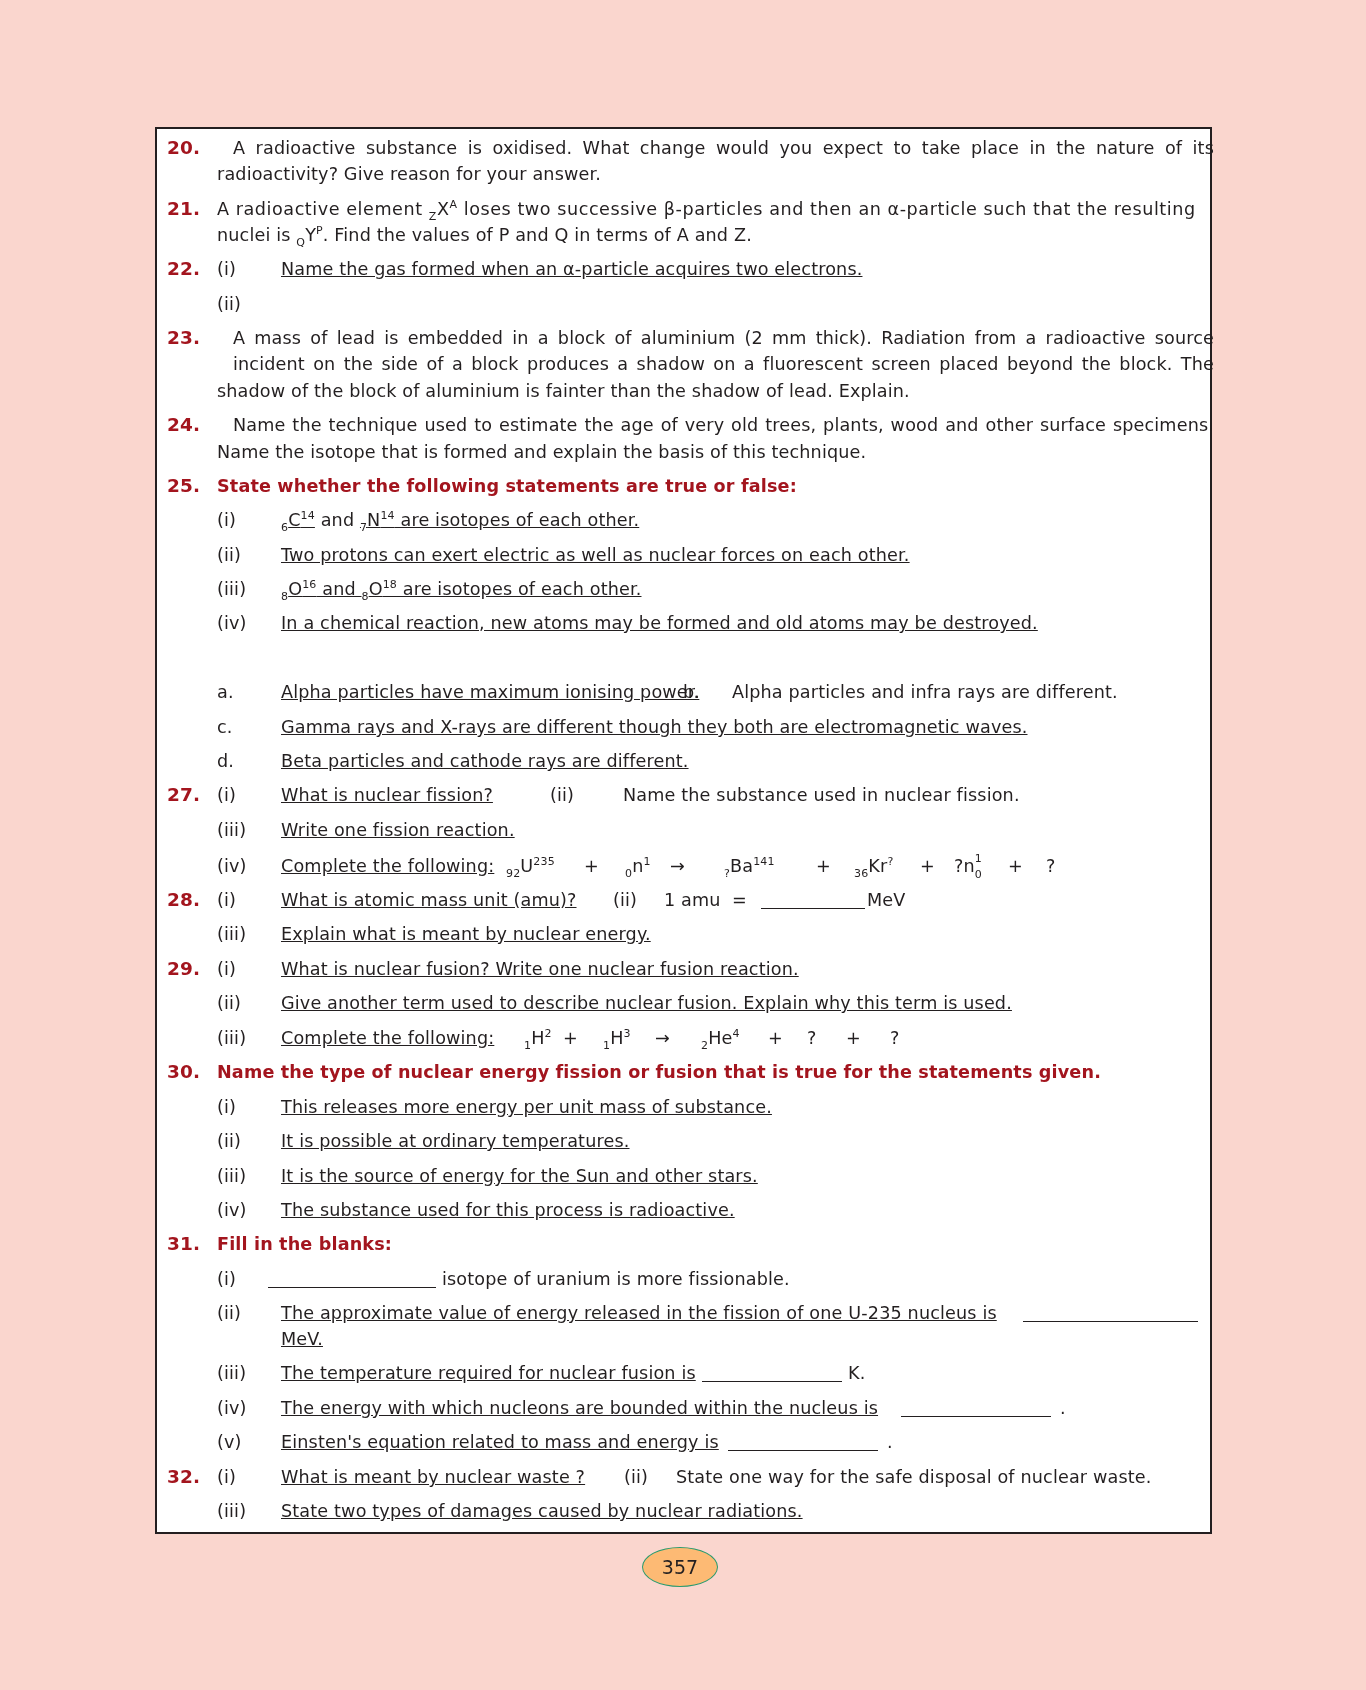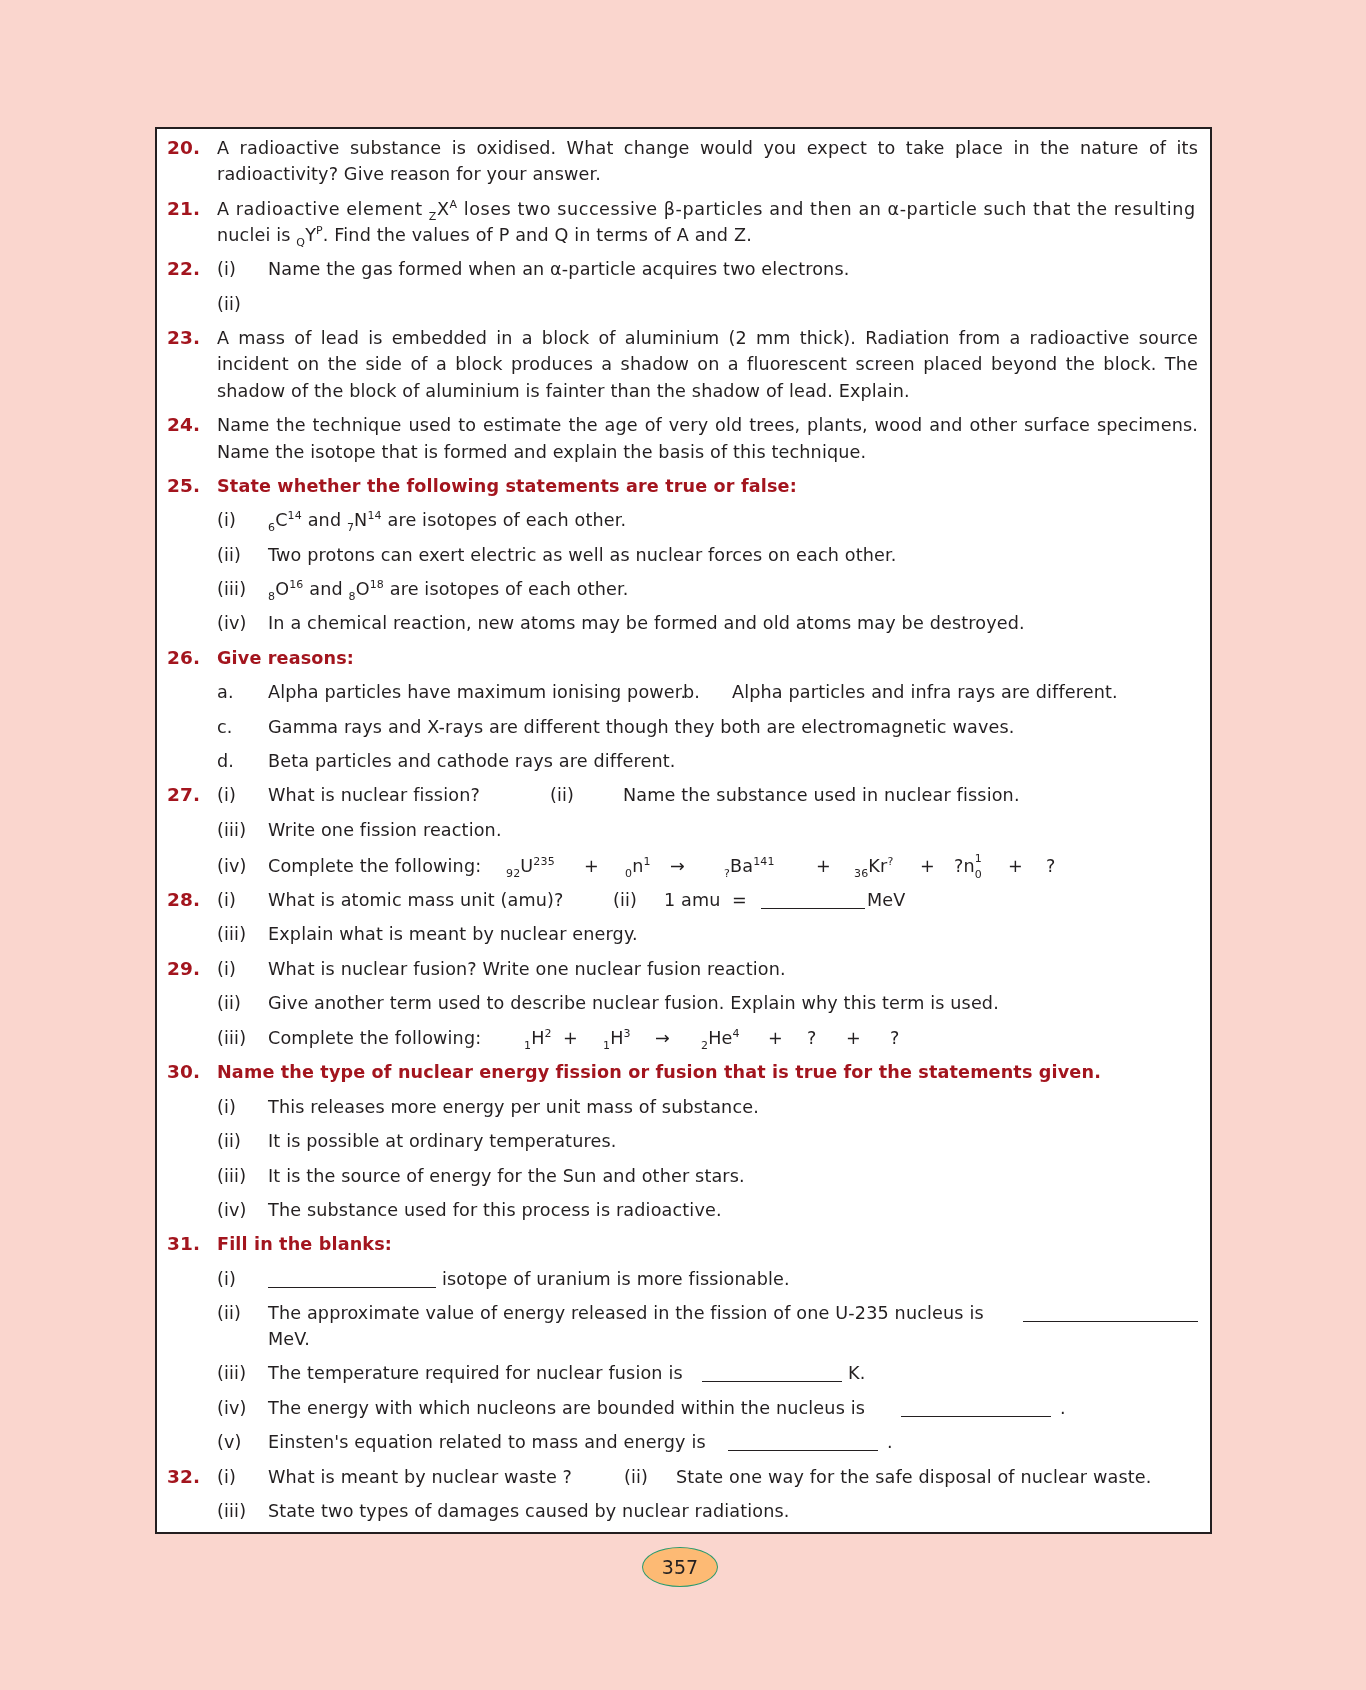--- a/index.html
+++ b/index.html
@@ -15,23 +15,23 @@
   }
   .row {
     position:absolute; left:0; height:26px; line-height:26px;
     font-size:17.6px; white-space:nowrap; letter-spacing:0.15px;
   }
   .num {
     position:absolute; left:10px; font-weight:bold; color:#a3151e; font-size:18.5px;text-align:center;
   }
   .txt { position:absolute; left:60px; }
   .lbl { position:absolute; left:60px; }
-  .stx { position:absolute; left:111px; }
+  .stx { position:absolute; left:124px;text-decoration:underline; }
   .head { color:#a3151e; font-weight:bold; }
-  .just { width:981px; text-align:justify; text-align-last:justify; }
+  .just { width:981px; text-align:justify; text-align-last:justify;margin-left:16px; }
   sub, sup { font-size:11px; line-height:0; }
   sup { vertical-align:7px; }
   sub { vertical-align:-5px; }
   .blank { display:inline-block; border-bottom:1.3px solid #231f20; height:18px; vertical-align:baseline; }
   .pagenum {
     position:absolute; left:642px; top:1547px; width:74px; height:38px;
     border:1.5px solid #2b9b6f; border-radius:50%; background:#fdba74;
     text-align:center; line-height:38px; font-size:19px; color:#231f20;
   }
   .pre { display:inline-block; }
@@ -99,24 +99,20 @@
   </div>
   <div class="row" style="top:447px;width:100%;">
     <span class="lbl">(iii)</span>
     <span class="stx"><sub>8</sub><span>O</span><sup>16</sup><span style="white-space:pre"> and </span><sub>8</sub><span>O</span><sup>18</sup><span style="white-space:pre"> are isotopes of each other.</span></span>
   </div>
   <div class="row" style="top:481px;width:100%;">
     <span class="lbl">(iv)</span>
     <span class="stx">In a chemical reaction, new atoms may be formed and old atoms may be destroyed.</span>
   </div>
 
-  <div class="row" style="top:516px;width:100%;">
-    <span class="num">26.</span>
-    <span class="txt head">Give reasons:</span>
-  </div>
   <div class="row" style="top:550px;width:100%;">
     <span class="lbl">a.</span>
     <span class="stx">Alpha particles have maximum ionising power.</span>
     <span style="position:absolute;left:526px;">b.</span>
     <span style="position:absolute;left:575px;">Alpha particles and infra rays are different.</span>
   </div>
   <div class="row" style="top:585px;width:100%;">
     <span class="lbl">c.</span>
     <span class="stx">Gamma rays and X-rays are different though they both are electromagnetic waves.</span>
   </div>

